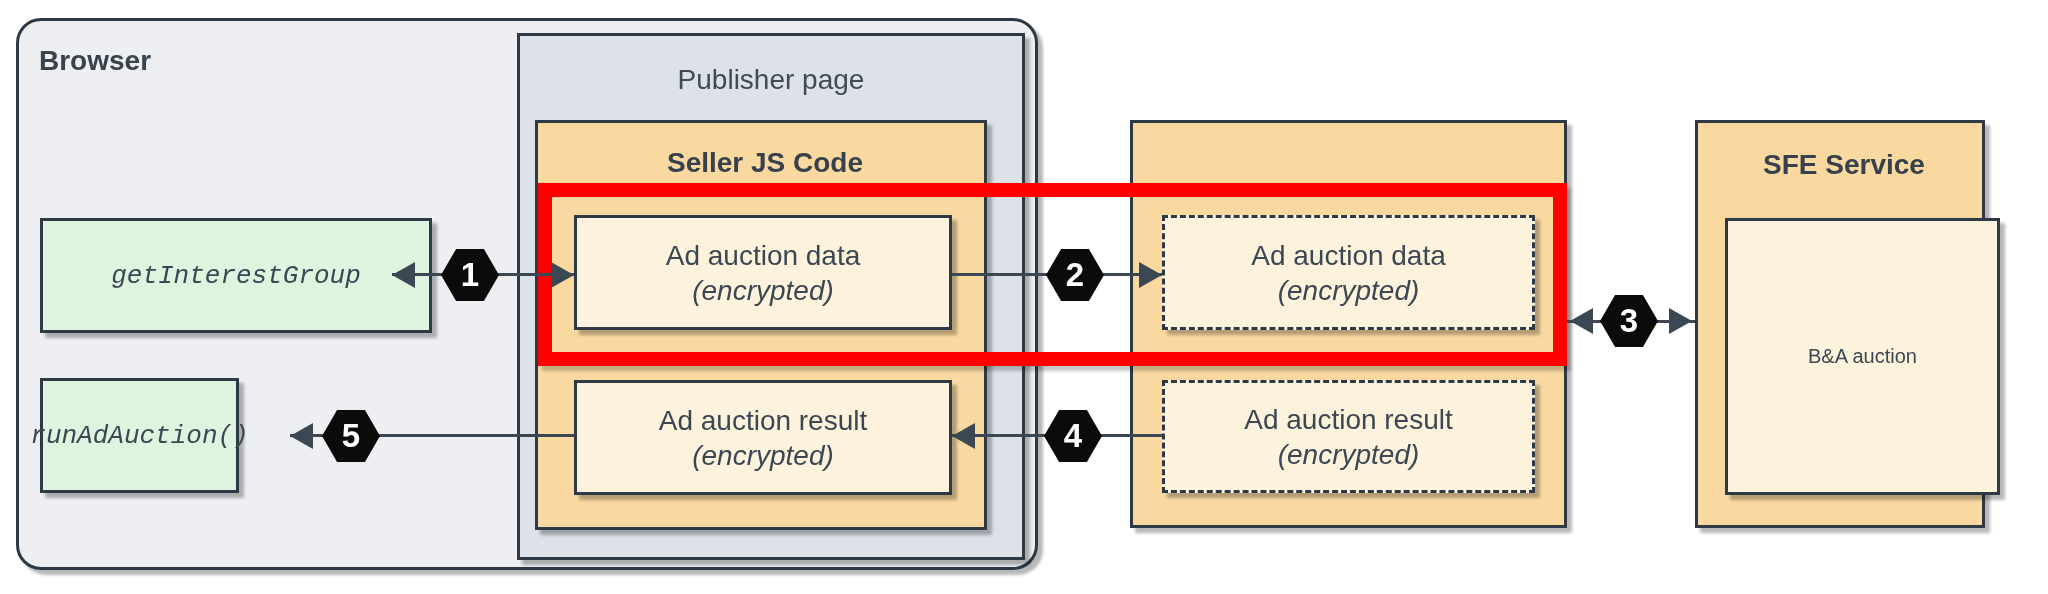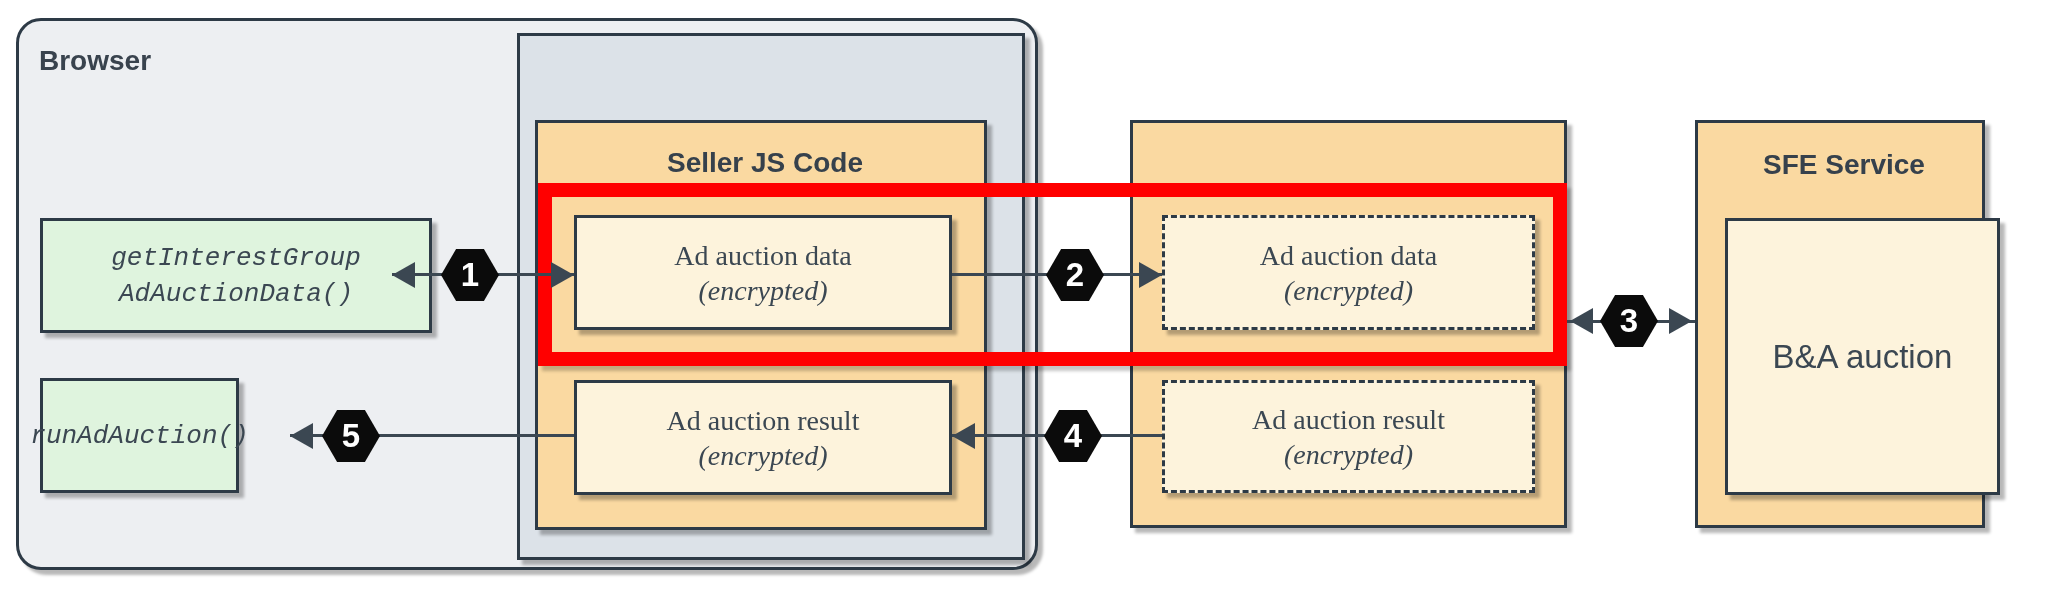--- a/index.html
+++ b/index.html
@@ -31,33 +31,33 @@
     position:absolute;left:0;right:0;text-align:center;
     font-size:28px;color:#414B57;
   }
   .panel-title{
     position:absolute;left:0;right:0;text-align:center;
     font-weight:bold;font-size:28px;color:#36414C;padding-left:8px;
   }
   .two-line{
     position:absolute;left:0;top:0;right:0;bottom:0;
     display:flex;flex-direction:column;align-items:center;justify-content:center;
-    font-size:28px;line-height:35px;color:#3B4752;font-family:Liberation Serif, serif;
+    font-size:28px;line-height:35px;color:#3B4752;
   }
   .italic{font-style:italic;text-align:right;}
   .mono-box{
     position:absolute;left:0;top:0;right:0;bottom:0;
     display:flex;flex-direction:column;align-items:center;justify-content:center;
     font-family:"Liberation Mono","DejaVu Sans Mono",monospace;
     font-style:italic;font-size:26px;line-height:36px;color:#3B4752;
   }
   .fill-center{
     position:absolute;left:0;top:0;right:0;bottom:0;
     display:flex;align-items:center;justify-content:center;
-    font-size:33px;color:#3B4752;
+    font-size:20px;color:#3B4752;
   }
   .highlight{
     position:absolute;left:538px;top:183px;width:1029px;height:183px;
     box-sizing:border-box;border:14px solid #FF0000;
     box-shadow:4px 5px 3px rgba(0,0,0,0.22);
     z-index:30;
   }
   .arrow-line{position:absolute;height:3px;background:#3B4752;z-index:40;}
   .ah{position:absolute;width:0;height:0;z-index:41;
       border-top:13px solid transparent;border-bottom:13px solid transparent;}
@@ -73,20 +73,21 @@
 </style>
 </head>
 <body>
 
 <div class="canvas">
 
   <div class="box browser-bg" style="left:16px;top:18px;width:1022px;height:552px;border-radius:25px;">
     <div class="browser-label">Browser</div>
 
     <div class="box publisher-bg" style="left:498px;top:12px;width:508px;height:527px;">
+      <div class="center-label" style="top:28px;">Publisher page</div>
 
       <div class="box orange-bg" style="left:15px;top:84px;width:452px;height:410px;">
         <div class="panel-title" style="top:24px;">Seller JS Code</div>
 
         <div class="box cream-bg" style="left:36px;top:92px;width:378px;height:115px;">
           <div class="two-line">
             <span>Ad auction data</span>
             <span class="italic">(encrypted)</span>
           </div>
         </div>
@@ -96,21 +97,20 @@
             <span>Ad auction result</span>
             <span class="italic">(encrypted)</span>
           </div>
         </div>
       </div>
     </div>
 
     <div class="box green-bg" style="left:21px;top:197px;width:392px;height:115px;text-decoration:underline;">
       <div class="mono-box">
         <span>getInterestGroup</span>
-        <span>AdAuctionData()</span>
       </div>
     </div>
 
     <div class="box green-bg" style="left:21px;top:357px;width:199px;height:115px;">
       <div class="mono-box">
         <span>runAdAuction()</span>
       </div>
     </div>
   </div>
 

